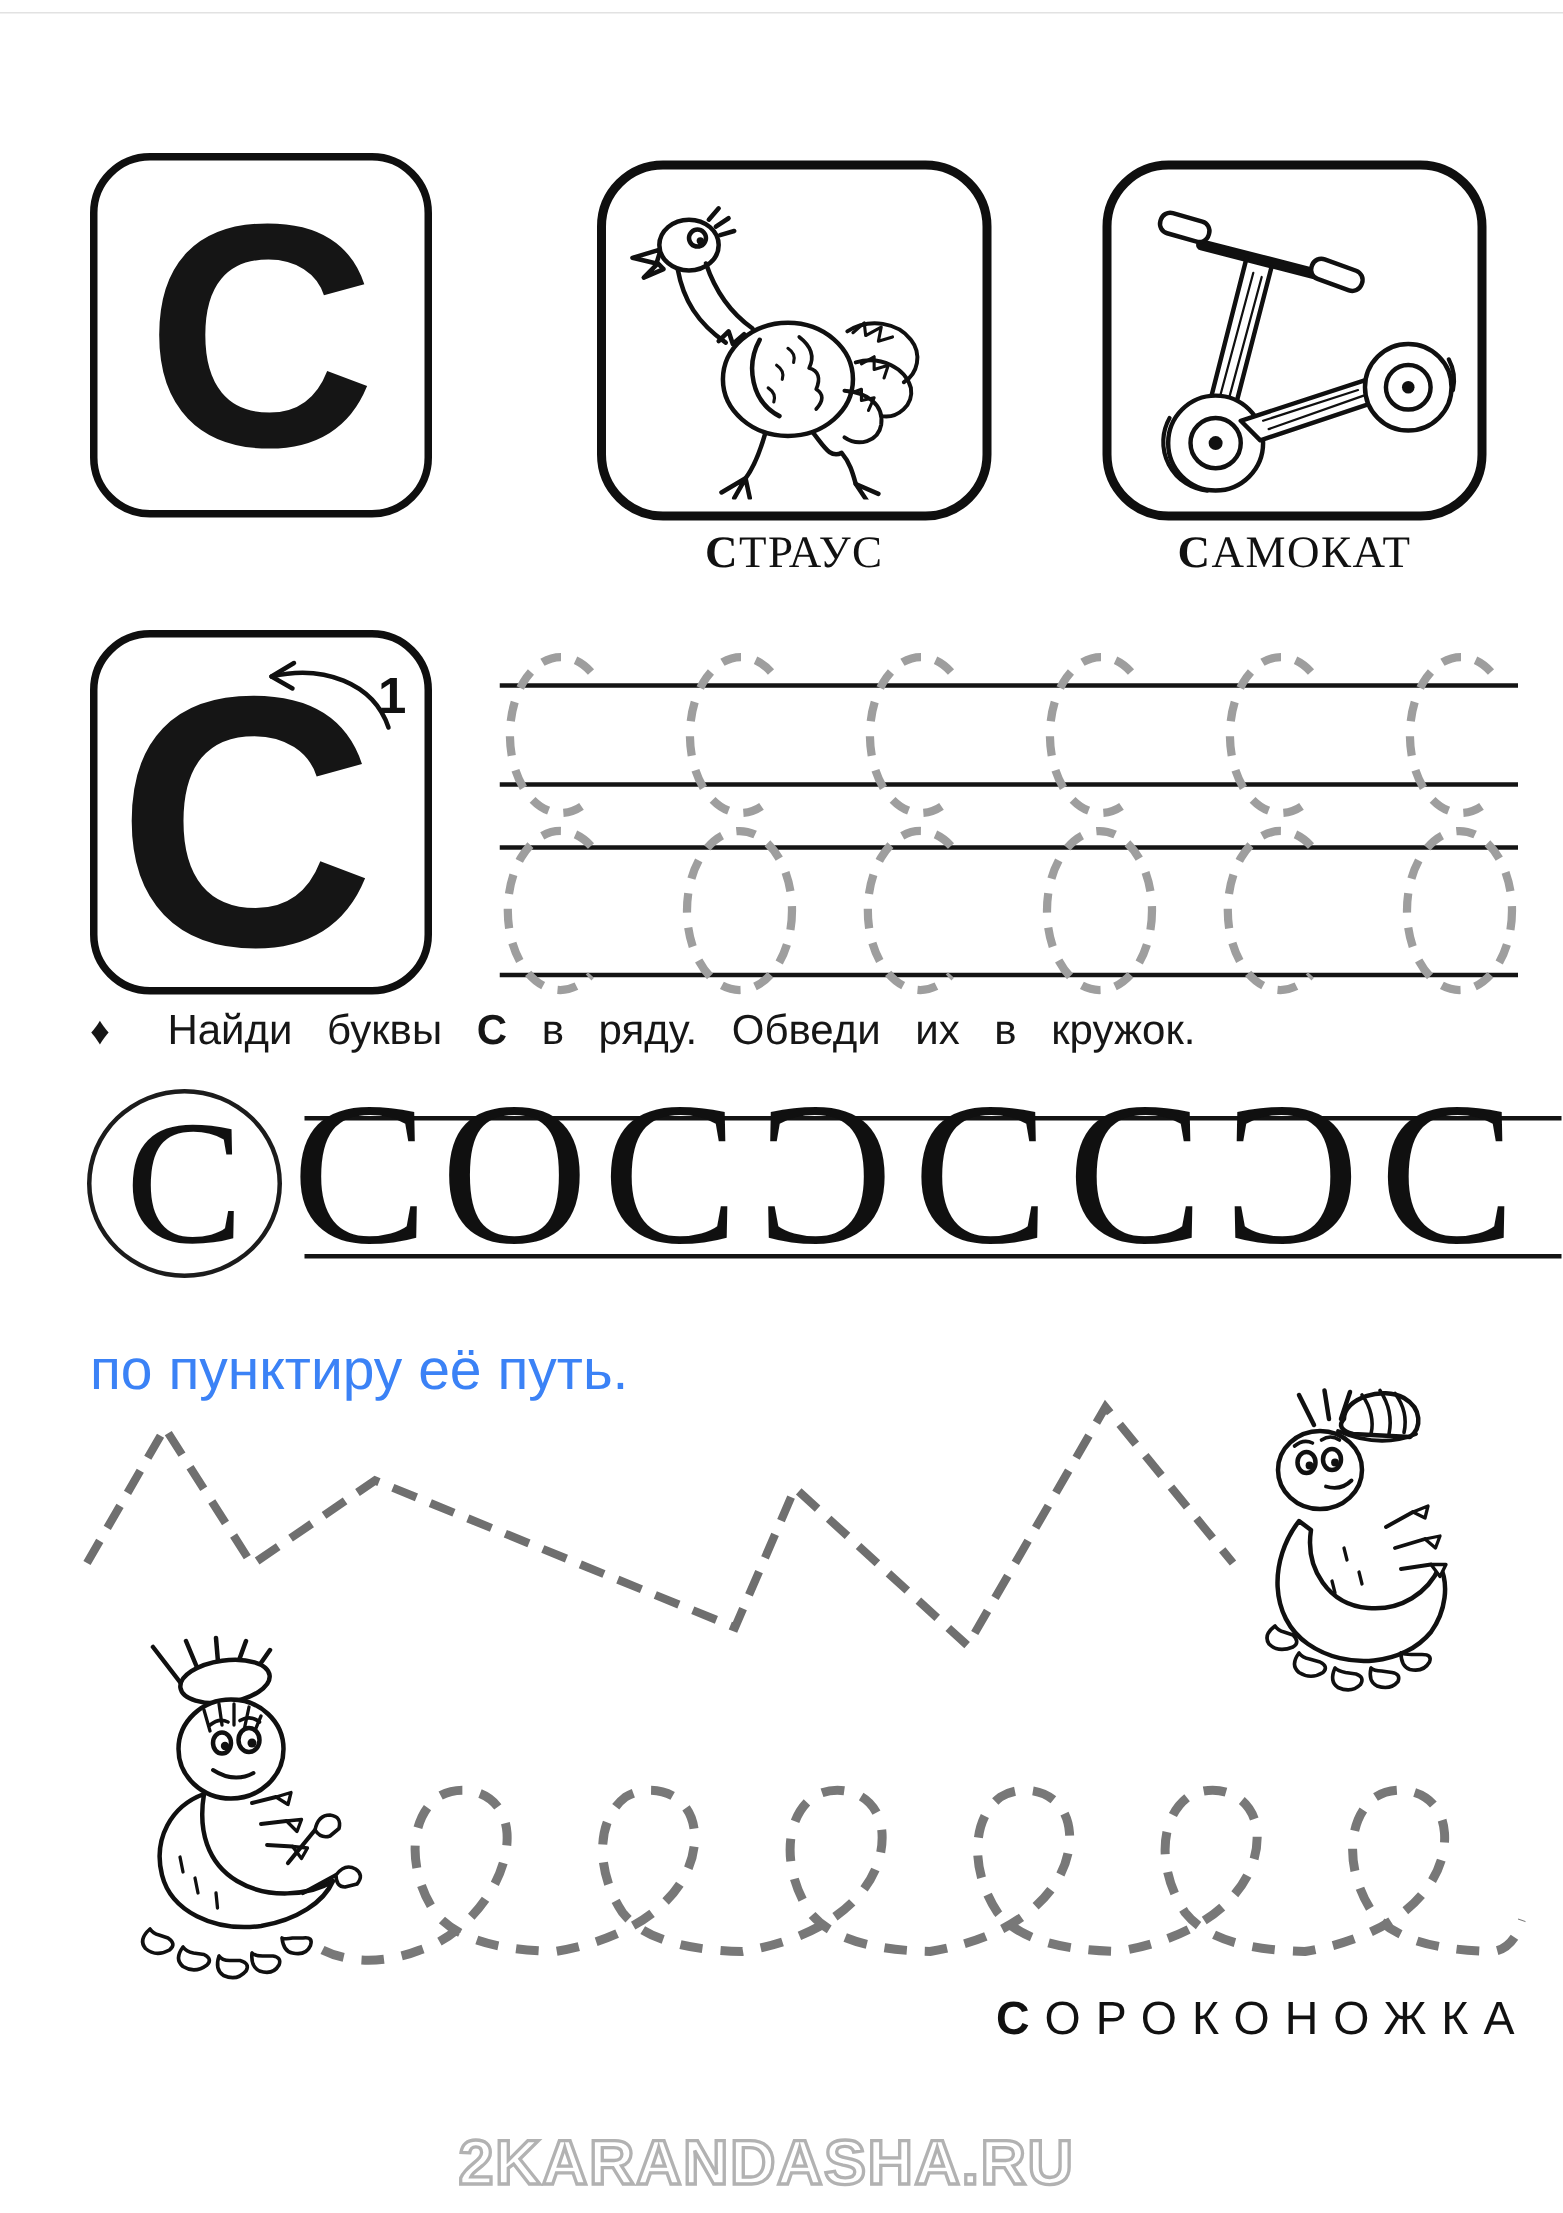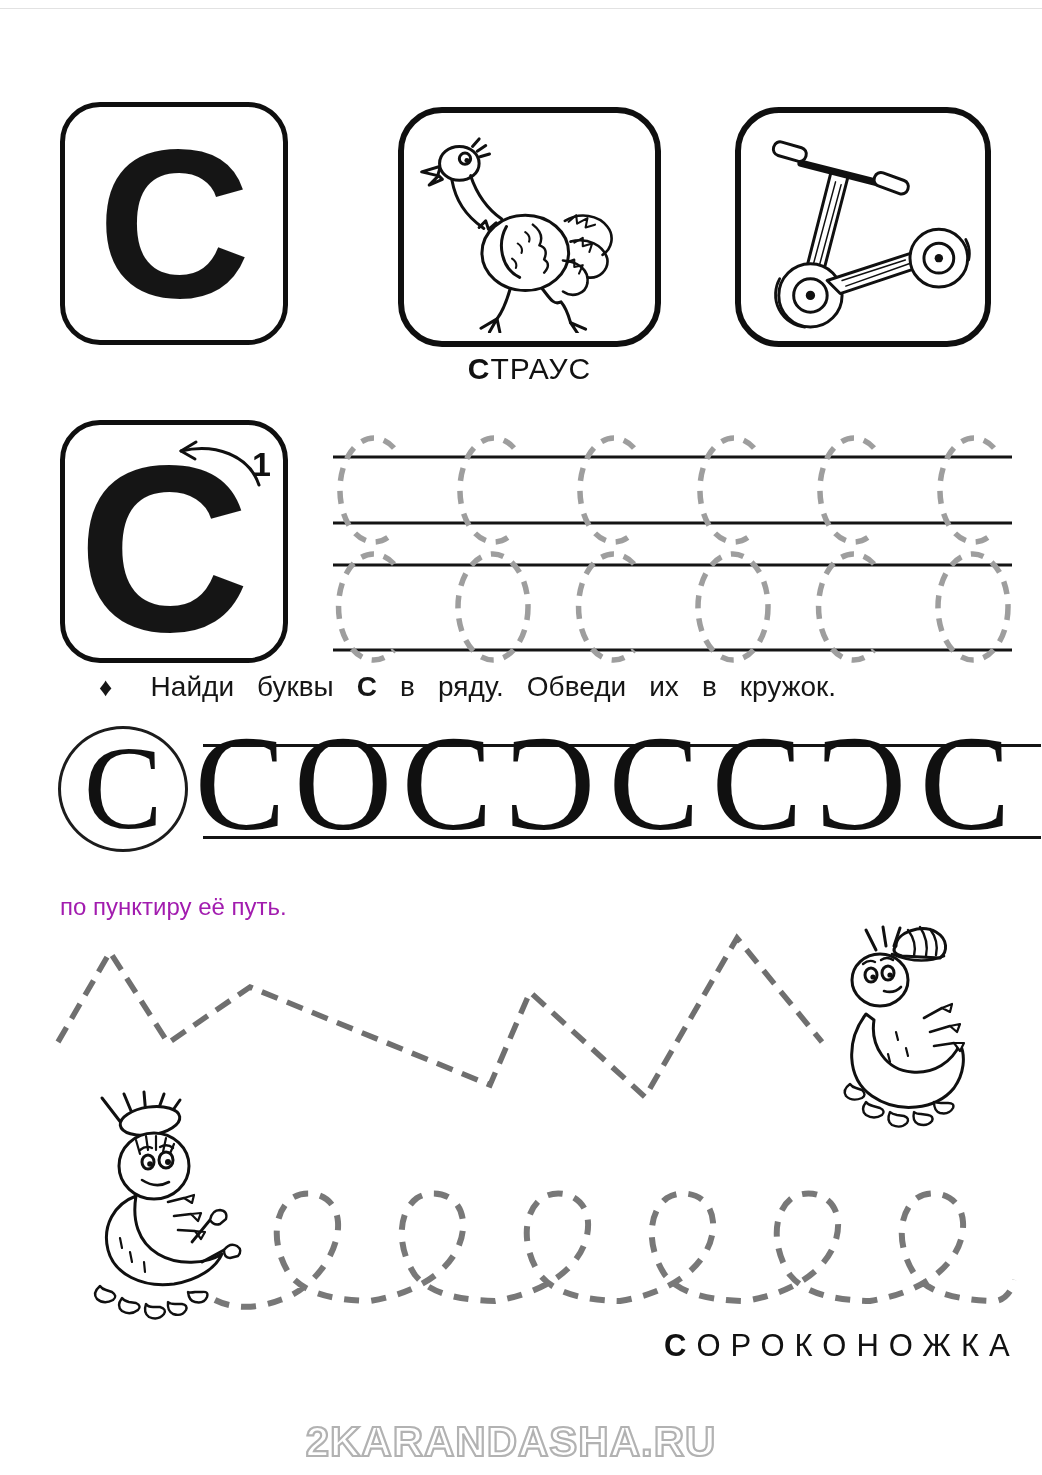--- a/index.html
+++ b/index.html
@@ -3,26 +3,26 @@
 <meta charset="utf-8">
 <style>
   html,body{margin:0;padding:0;background:#ffffff;}
   .page{position:relative;width:1042px;height:1475px;background:#fff;overflow:hidden;
         font-family:"Liberation Sans",sans-serif;color:#151515;}
   .topline{position:absolute;left:0;top:8px;width:1042px;height:1px;background:#e2e2e2;}
   .card{position:absolute;background:#fff;border:5px solid #0f0f0f;border-radius:40px;
         display:flex;align-items:center;justify-content:center;box-sizing:border-box;}
   .card.thick{border-width:6px;}
   .glyph-big{font-weight:700;line-height:1;letter-spacing:0;}
-  .vocab-label{position:absolute;text-align:center;font-size:30px;letter-spacing:1px;color:#111;}
+  .vocab-label{position:absolute;text-align:center;font-size:30px;letter-spacing:1px;color:#111;font-family:Liberation Serif, serif;}
   .vocab-label b{font-weight:700;}
   .digit-one{position:absolute;font-size:34px;font-weight:700;color:#111;}
   .instr{position:absolute;font-size:28px;color:#161616;text-align:justify;text-align-last:justify;}
   .instr .blt{font-size:26px;}
-  .instr2b{position:absolute;font-size:24px;color:#a21caf;}
+  .instr2b{position:absolute;font-size:38px;color:#3b82f6;}
   .instr b{font-weight:700;}
   .rule{position:absolute;height:3px;background:#141414;}
   .circle-ex{position:absolute;left:58px;top:726px;width:130px;height:126px;border:3px solid #1c1c1c;
              border-radius:50%;box-sizing:border-box;display:flex;align-items:center;justify-content:center;}
   .circle-ex span{font:118px/1 "Liberation Serif",serif;color:#111;}
   .rowletters{position:absolute;left:203px;top:715px;width:838px;height:135px;}
   .rowletter{position:absolute;top:0;transform:translateX(-50%);
              font:136px/1 "Liberation Serif",serif;color:#101010;}
   .rowletter.mir{transform:translateX(-50%) scaleX(-1);}
   .answer-word{position:absolute;left:640px;top:1328px;width:350px;text-align:center;
@@ -92,20 +92,23 @@
         <path d="M84 170 L176 140 L188 154 L98 184 Z" fill="#fff"></path>
         <path d="M100 170 L168 148 M104 176 L172 152" stroke-width="1.6"></path>
         <path d="M188 152 L204 146"></path>
         <path d="M233 126 A32 32 0 0 1 236 148" stroke-width="3"></path>
         <circle cx="204" cy="146" r="31" fill="#fff"></circle>
         <circle cx="204" cy="146" r="16"></circle>
         <circle cx="204" cy="146" r="4.5" fill="#101010" stroke="none"></circle>
       </svg>
     </span>
   </div>
+  <div class="vocab-label" style="left:735px;top:352px;width:256px;">
+    <b>С</b><span>АМОКАТ</span>
+  </div>
 
   <div class="card" style="left:60px;top:420px;width:228px;height:243px;">
     <span class="glyph-big" style="font-size:238px;margin-top:14px;margin-right:20px;">С</span>
     <span class="abs" style="left:72px;top:6px;">
       <svg width="130" height="62" viewBox="0 0 130 62" fill="none" stroke="#101010" stroke-width="3" stroke-linecap="round" stroke-linejoin="round">
         <path d="M122 54 C112 24 78 12 44 20"></path>
         <path d="M44 20 l15 -9 M44 20 l14 8"></path>
       </svg>
     </span>
     <span class="digit-one" style="right:12px;top:20px;">1</span>
@@ -134,21 +137,21 @@
         <path d="M61 24 A35 53 0 1 0 61 110"></path>
         <ellipse cx="160" cy="67" rx="35" ry="53"></ellipse>
         <path d="M301 24 A35 53 0 1 0 301 110"></path>
         <ellipse cx="400" cy="67" rx="35" ry="53"></ellipse>
         <path d="M541 24 A35 53 0 1 0 541 110"></path>
         <ellipse cx="640" cy="67" rx="35" ry="53"></ellipse>
       </g>
     </svg>
   </span>
 
-  <div class="instr" style="left:60px;top:671px;width:737px;margin-left:39px;">
+  <div class="instr" style="left:60px;top:671px;width:737px;">
     <span class="blt">♦</span>
     <span>Найди буквы</span>
     <b>С</b>
     <span>в ряду. Обведи их в кружок.</span>
   </div>
 
   <div class="circle-ex">
     <span>С</span>
   </div>
 

